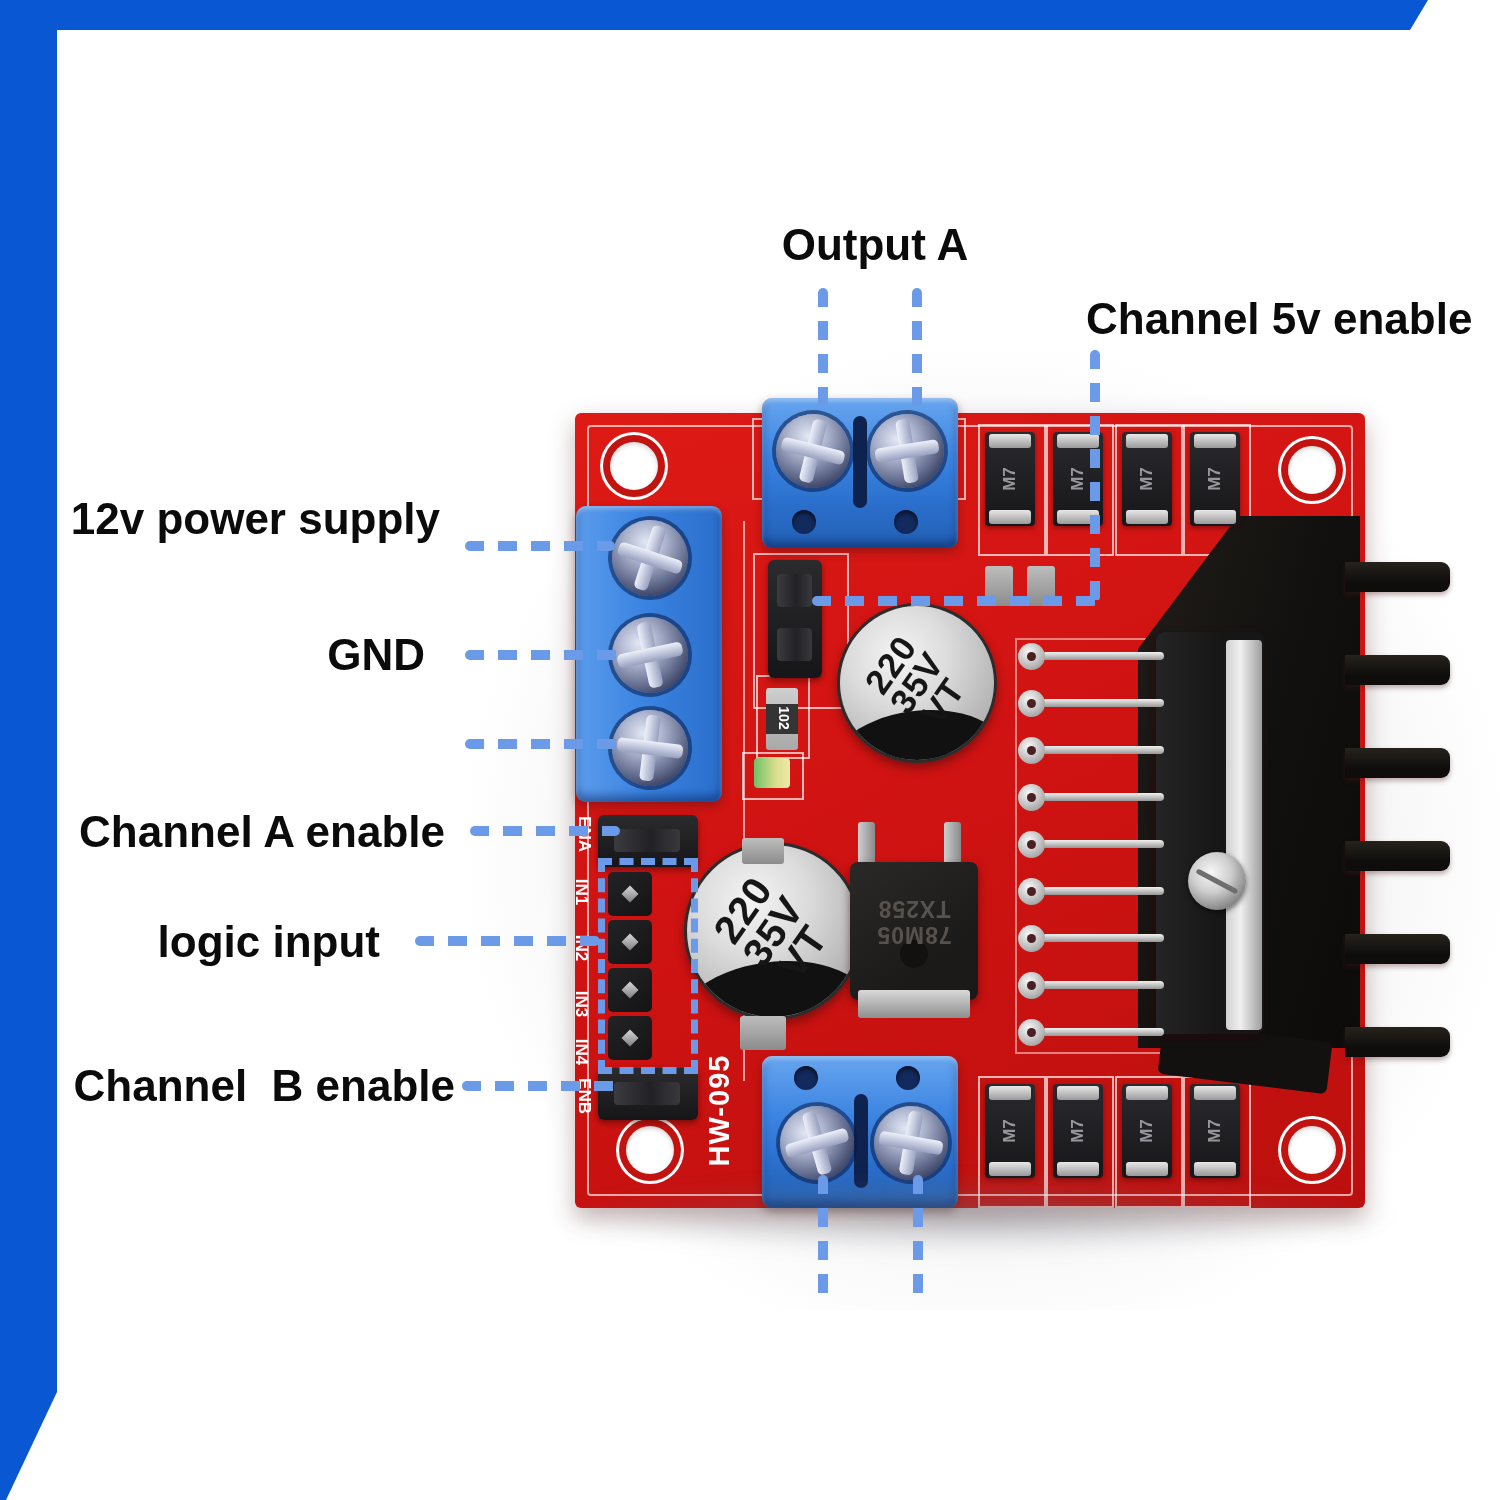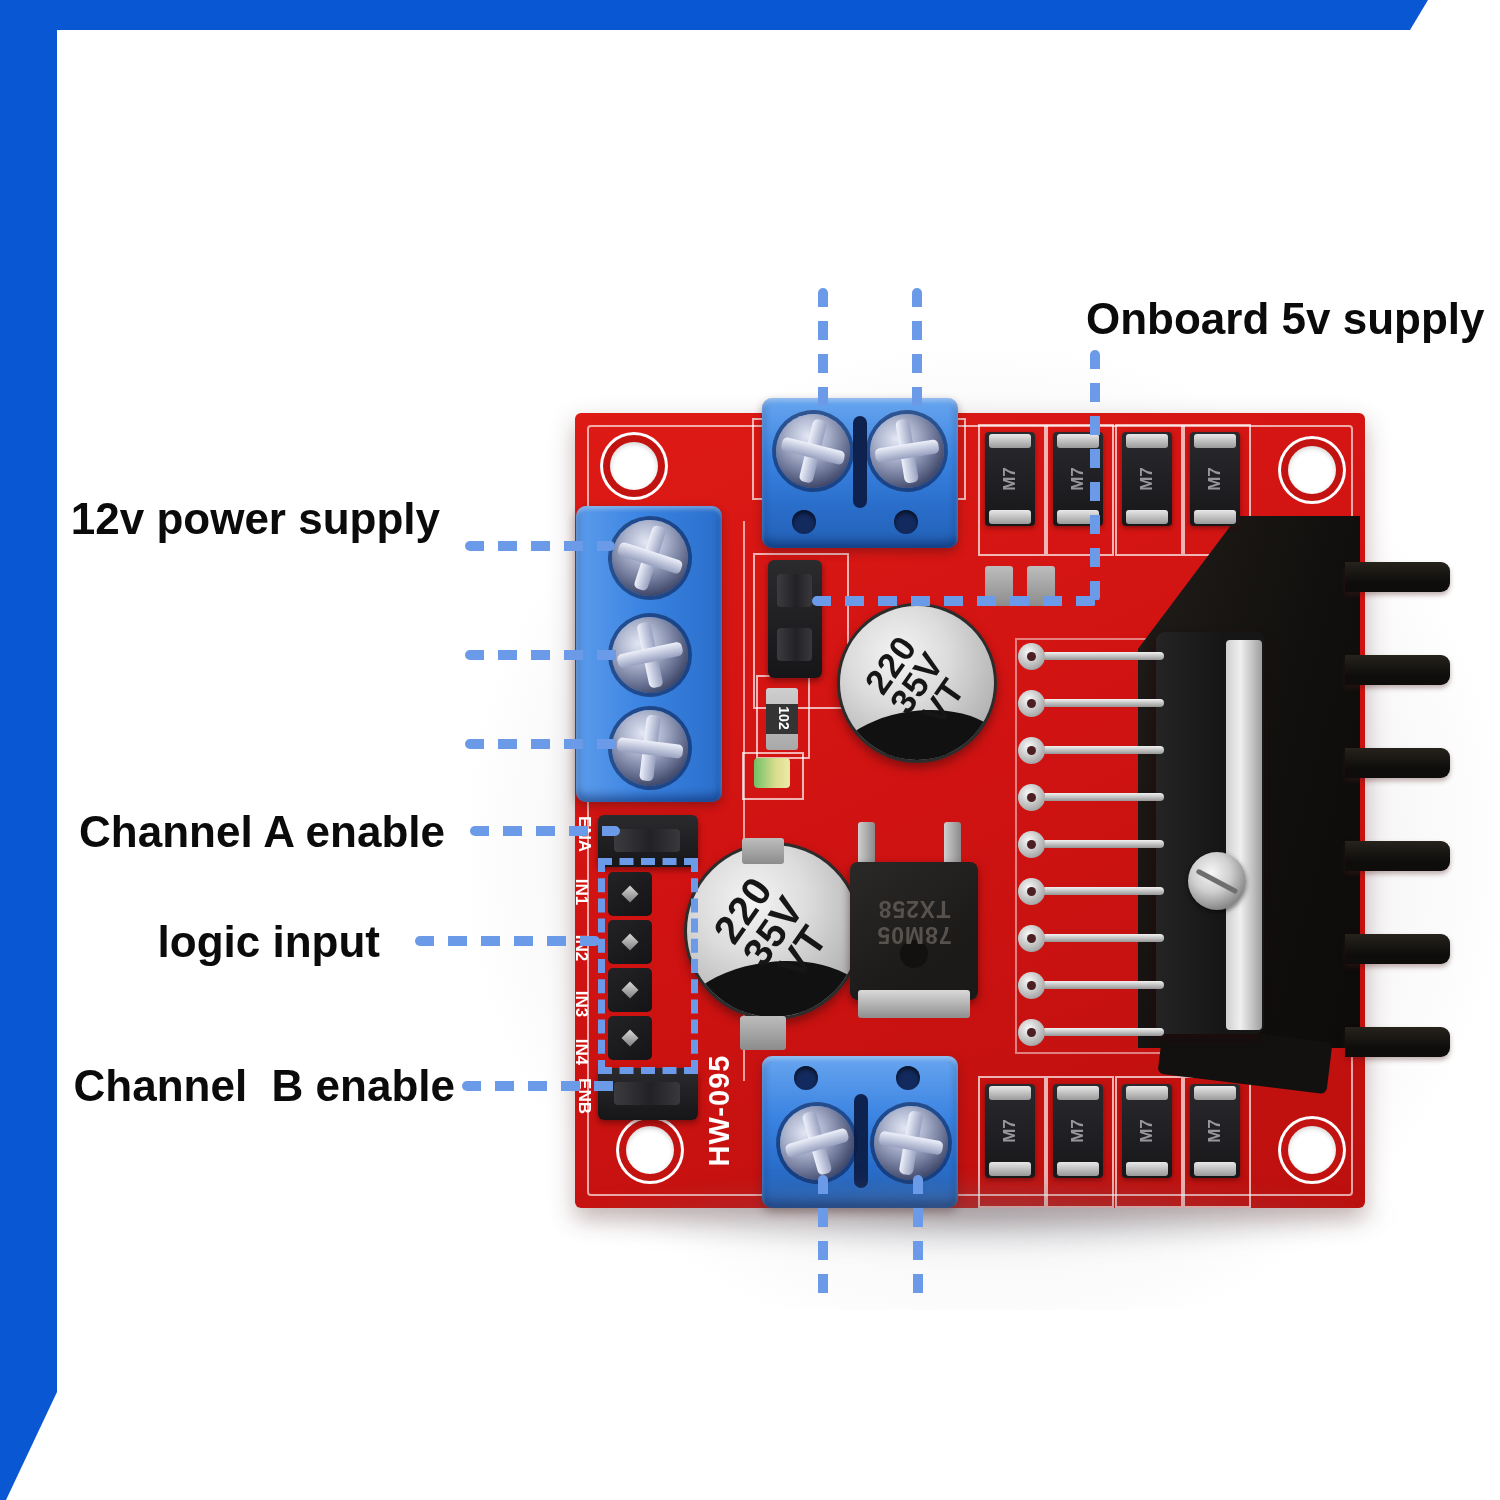--- a/index.html
+++ b/index.html
@@ -329,22 +329,24 @@
   <div class="sstext" style="left:568px;top:994px;font-size:17px;transform:rotate(90deg);">IN3</div>
   <div class="sstext" style="left:568px;top:1042px;font-size:17px;transform:rotate(90deg);">IN4</div>
   <div class="sstext" style="left:566px;top:1086px;font-size:17px;transform:rotate(90deg);">ENB</div>
   <div class="sstext" style="left:664px;top:1094px;font-size:29px;letter-spacing:1px;transform:rotate(-90deg);transform-origin:center;">HW-095</div>
 
   <div class="abs frame-top"></div>
   <div class="abs frame-left"></div>
 
   <div class="abs board-shadow"></div>
 
-  <div class="label" style="left:1086px;top:296px;">Onboard 5v supply</div>
+  <div class="label c" style="left:700px;top:222px;width:350px;">Output A</div>
+  <div class="label" style="left:1086px;top:296px;">Channel 5v enable</div>
   <div class="label r" style="left:60px;top:496px;width:380px;">12v power supply</div>
+  <div class="label r" style="left:60px;top:632px;width:365px;">GND</div>
   <div class="label r" style="left:60px;top:809px;width:385px;">Channel A enable</div>
   <div class="label r" style="left:50px;top:1063px;width:405px;">Channel  B enable</div>
   <div class="label r" style="left:60px;top:919px;width:320px;">logic input</div>
 
   <div class="vd" style="left:818px;top:288px;height:122px;"></div>
   <div class="vd" style="left:912px;top:288px;height:122px;"></div>
   <div class="vd" style="left:1090px;top:350px;height:252px;"></div>
   <div class="hd" style="left:812px;top:596px;width:286px;"></div>
   <div class="hd" style="left:465px;top:541px;width:150px;"></div>
   <div class="hd" style="left:465px;top:650px;width:158px;"></div>

